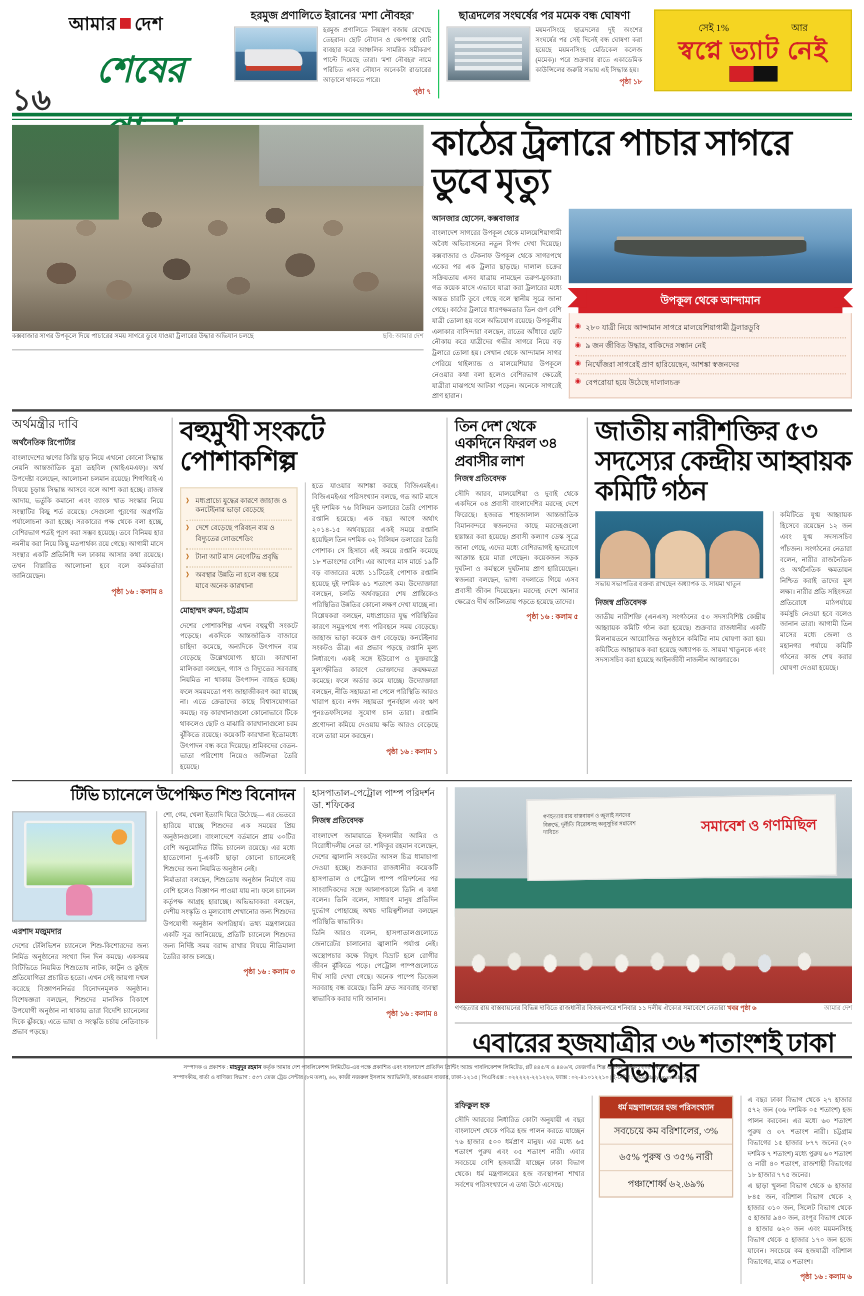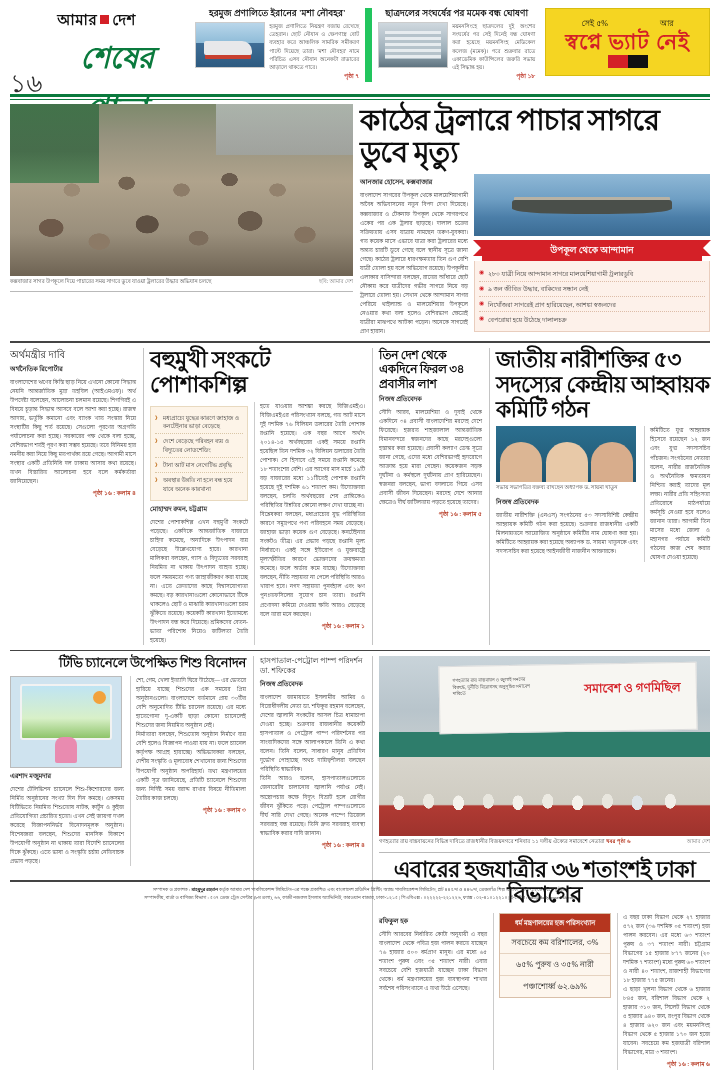--- a/index.html
+++ b/index.html
@@ -12,27 +12,27 @@
     overflow: hidden;
   }
   .page { position: relative; width: 720px; height: 908px; padding: 0 10px; }
 
   
   .masthead { display: flex; align-items: flex-start; height: 92px; padding-top: 8px; }
   .mh-left { width: 200px; text-align: center; position: relative; }
   .mh-brand { font-size: 15px; font-weight: bold; letter-spacing: .5px; color: #111; }
   .mh-brand .sq { display: inline-block; width: 9px; height: 9px; background: #d42027; margin: 0 3px; vertical-align: 1px; }
   .mh-row { display: flex; align-items: center; justify-content: center; gap: 8px; margin-top: 1px; }
-  .mh-num { font-size: 25px; font-weight: normal; color: #2f2f2f; }
+  .mh-num { font-size: 25px; font-weight: bold; color: #2f2f2f; }
   .mh-title { font-size: 30px; font-weight: bold; font-style: italic; color: #0a7a3d; letter-spacing: -.5px; }
   .mh-date { font-size: 8.5px; color: #333; margin-top: 3px; }
   .mh-date .dot { display: inline-block; width: 5px; height: 5px; background: #d42027; border-radius: 50%; margin: 0 4px; vertical-align: 1px; }
 
   .mh-teasers { display: flex; flex: 1; gap: 0; padding-left: 6px; }
-  .teaser { width: 176px; padding: 0 6px; border-left: 7px solid #22c55e; }
+  .teaser { width: 176px; padding: 0 6px; border-left: 1px solid #22c55e; }
   .teaser:first-child { border-left: none; }
   .teaser-hl { font-size: 9px; font-weight: bold; line-height: 1.25; margin-bottom: 3px; text-align: center; color: #111; }
   .teaser-body { display: flex; gap: 4px; }
   .teaser-img { width: 70px; height: 46px; flex: none; border: 1px solid #ccc; }
   .t1img { background: linear-gradient(180deg,#b9d6ea 0%,#8fbcd8 45%,#3f6e96 46%,#2d5a80 100%); position: relative; }
   .t1img::after { content:""; position:absolute; left:8px; top:18px; width:48px; height:14px; background:#e8e8ea; border-radius:2px 10px 2px 2px; box-shadow:0 5px 0 -1px #c8402f; }
   .t2img { background: linear-gradient(180deg,#cfd8de 0%,#9fb0bb 60%,#5f7480 100%); position: relative; }
   .t2img::after { content:""; position:absolute; left:6px; top:8px; width:56px; height:28px; background:repeating-linear-gradient(180deg,#e7ecef 0 3px,#b6c3cb 3px 6px); }
   .teaser-txt { font-size: 5.4px; line-height: 1.5; text-align: justify; color: #444; }
   .teaser-page { text-align: right; font-size: 6px; font-weight: bold; color: #c0392b; }
@@ -198,21 +198,21 @@
           <div>
             <div class="teaser-txt">ময়মনসিংহে ছাত্রদলের দুই অংশের সংঘর্ষের পর সেই দিনেই বন্ধ ঘোষণা করা হয়েছে ময়মনসিংহ মেডিকেল কলেজ (মমেক)। পরে শুক্রবার রাতে একাডেমিক কাউন্সিলের জরুরি সভায় এই সিদ্ধান্ত হয়।</div>
             <div class="teaser-page">পৃষ্ঠা ১৮</div>
           </div>
         </div>
       </div>
     </div>
 
     <div class="mh-ad">
       <div class="ad-top">
-        <span>সেই ৫%</span>
+        <span>সেই 1%</span>
         <span>আর</span>
       </div>
       <div class="ad-main">স্বপ্নে ভ্যাট নেই</div>
       <div class="ad-logo">
           <i></i>
           <i></i>
         </div>
     </div>
   </div>
 

